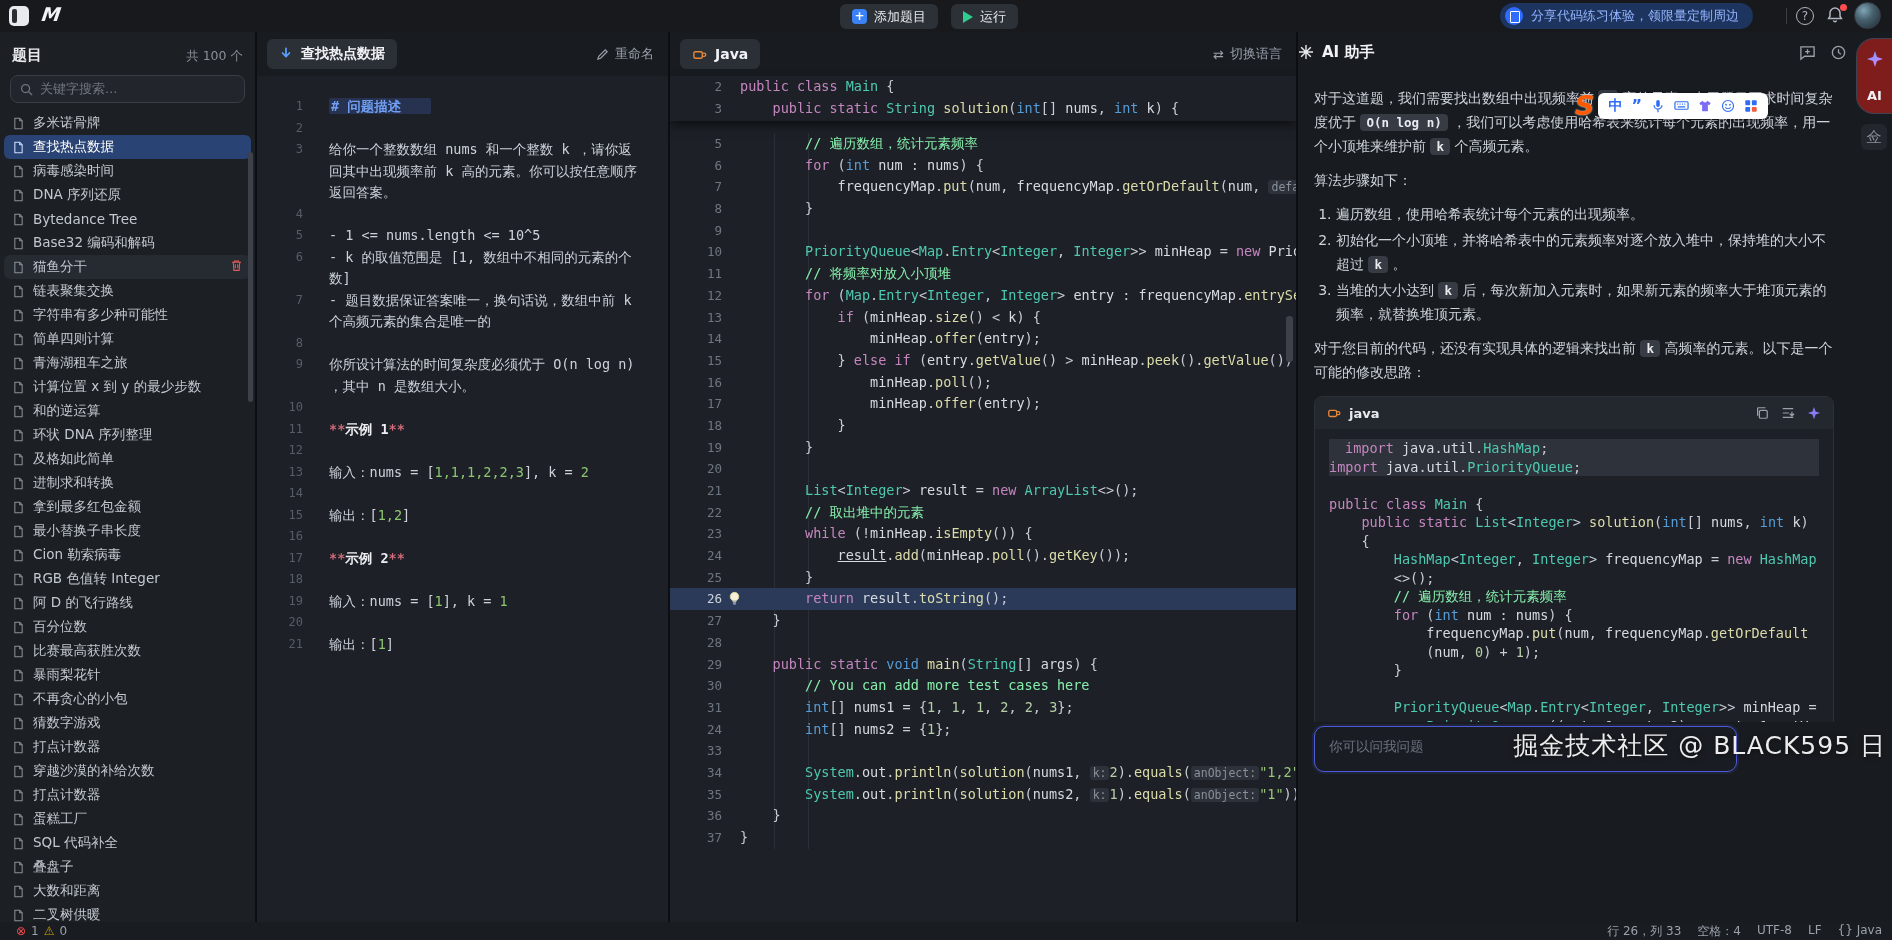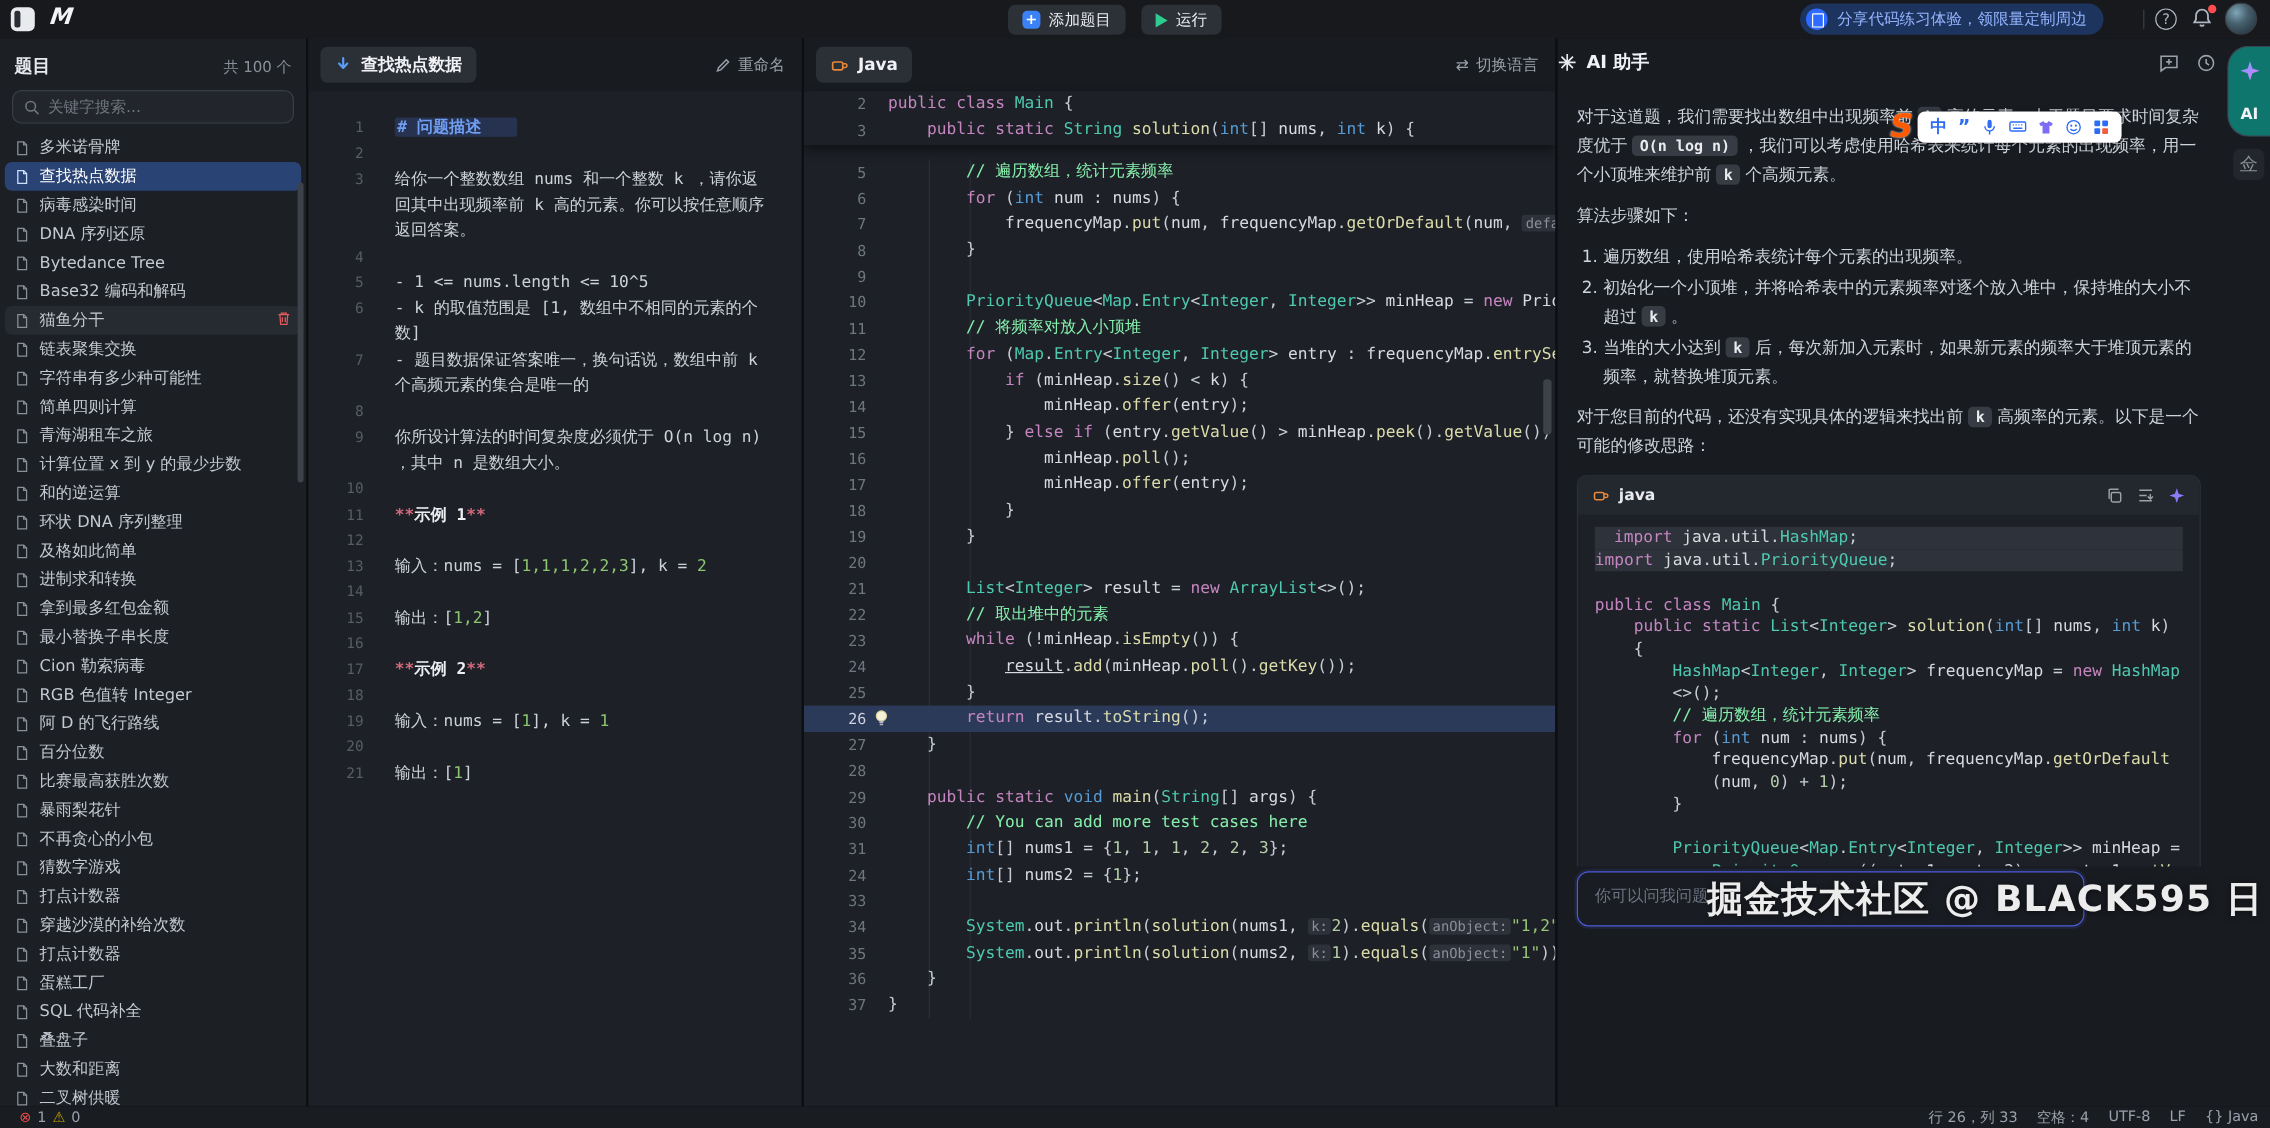--- a/index.html
+++ b/index.html
@@ -84,29 +84,29 @@
   .chip{display:inline-block;background:#363b44;color:#e9ebef;font-family:"DejaVu Sans Mono",monospace;font-size:12.5px;font-weight:bold;line-height:17px;padding:0 6px;border-radius:4px;}
   .card{width:520px;background:#1d2127;border:1px solid #2c3138;border-radius:8px;margin-top:12px;overflow:hidden;}
   .card-h{height:32px;background:#23272e;display:flex;align-items:center;gap:8px;padding:0 12px;color:#e8eaed;font-size:13px;font-weight:bold;}
   .card-hicons{margin-left:auto;display:flex;gap:12px;align-items:center;color:#9aa1ab;}
   .card-b{padding:10px 14px;}
   .acode-row{font-family:"DejaVu Sans Mono",monospace;font-size:13.5px;line-height:18.5px;white-space:pre-wrap;word-break:break-all;min-height:18.5px;}
   .acode-row.hl{background:#2e333b;}
   .ai-input{position:absolute;left:16px;top:694px;width:423px;height:46px;background:#191c22;border:1px solid #4c5cd8;border-radius:10px;z-index:6;padding:9px 14px;box-shadow:0 0 0 2px rgba(76,92,216,.15);}
   .ai-input span{color:#6c7380;font-size:13.5px;}
   
-  .fab{position:absolute;right:0;top:38px;width:36px;height:76px;background:#0f766e;border:1px solid #3c4250;border-right:none;border-radius:18px 0 0 18px;z-index:30;display:flex;flex-direction:column;align-items:center;justify-content:center;gap:20px;}
+  .fab{position:absolute;right:0;top:38px;width:36px;height:76px;background:#7f1d1d;border:1px solid #3c4250;border-right:none;border-radius:18px 0 0 18px;z-index:30;display:flex;flex-direction:column;align-items:center;justify-content:center;gap:20px;}
   .fab .lbl{color:#f0f2f5;font-size:13px;font-weight:bold;}
   .fab2{position:absolute;right:5px;top:124px;width:26px;height:26px;border-radius:6px;background:#23262d;color:#8a9099;font-size:15px;text-align:center;line-height:26px;z-index:30;}
   .sogou{position:absolute;left:1575px;top:92px;height:27px;display:flex;align-items:center;z-index:40;}
   .sogou .slogo{font-size:27px;font-weight:900;color:#ff5a00;text-shadow:0 0 2px #fff;margin-right:4px;font-style:italic;}
   .sogou .bar{height:26px;background:#ffffff;border-radius:6px;display:flex;align-items:center;gap:9px;padding:0 10px;box-shadow:0 1px 4px rgba(0,0,0,.4);}
   .sogou .zh{color:#2e6cf6;font-weight:bold;font-size:14px;}
   .sogou .qt{color:#2e6cf6;font-weight:900;font-size:16px;line-height:10px;}
-  .watermark{position:absolute;right:6px;top:729px;z-index:50;font-size:30px;font-weight:700;color:rgba(255,255,255,.92);letter-spacing:1px;text-shadow:0 1px 5px rgba(0,0,0,.55);white-space:nowrap;}
+  .watermark{position:absolute;right:6px;top:729px;z-index:50;font-size:25px;font-weight:400;color:rgba(255,255,255,.92);letter-spacing:1px;text-shadow:0 1px 5px rgba(0,0,0,.55);white-space:nowrap;}
   
   .status{position:absolute;left:0;bottom:0;width:1892px;height:18px;background:#191c21;display:flex;align-items:center;font-size:12px;color:#9aa1ab;z-index:20;}
   .st-left{display:flex;align-items:center;gap:5px;margin-left:16px;}
   .err{color:#f14c4c;font-size:12px;} .wrn{color:#cca700;font-size:12px;}
   .st-right{margin-left:auto;display:flex;gap:16px;margin-right:10px;white-space:nowrap;}
 </style>
 </head>
 <body>
 
 <div class="app">

